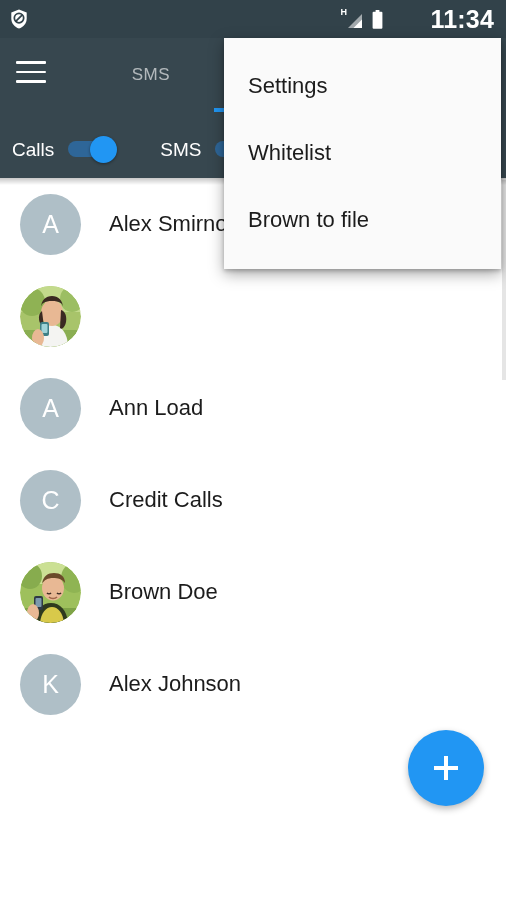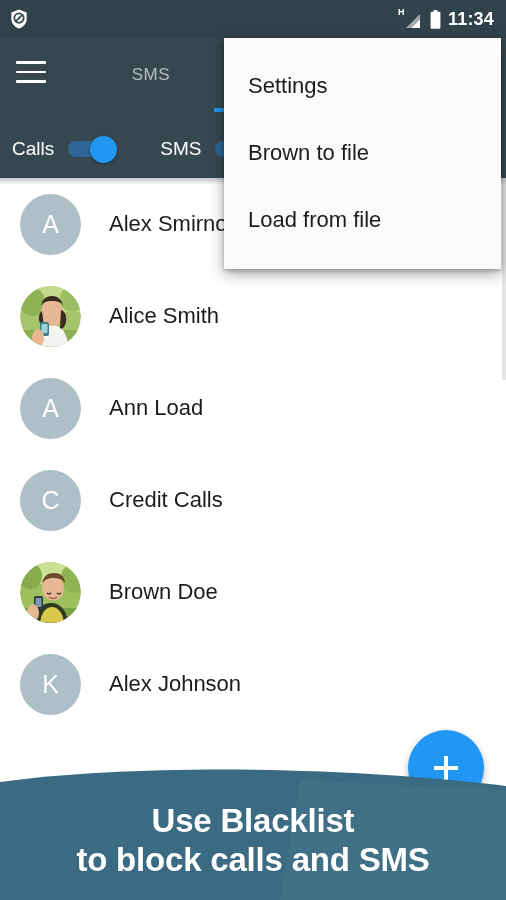--- a/index.html
+++ b/index.html
@@ -52,24 +52,25 @@
     color: #ffffff;
     font-weight: bold;
     line-height: 1;
   }
   .signal-tri { width: 22px; height: 16px; display: block; }
 
   .battery-icon { width: 11px; height: 19px; display: block; }
 
   .clock {
     color: #ffffff;
-    font-size: 18px;
+    font-size: 25px;
     font-weight: bold;
     letter-spacing: 0.2px;
     line-height: 1;
+    margin-left: 40px;
   }
 
   
   .app-bar {
     position: absolute;
     top: 38px; left: 0;
     width: 506px; height: 140px;
     background: #37474F;
     z-index: 10;
   }
@@ -137,20 +138,21 @@
   .toggle-row {
     position: absolute;
     top: 82px; left: 0;
     width: 506px; height: 58px;
     display: flex;
     align-items: center;
     padding-left: 12px;
   }
   .toggle-group {
     display: flex;
+    align-items: center;
     gap: 14px;
     margin-right: 42px;
   }
   .toggle-label {
     color: #ffffff;
     font-size: 19px;
     line-height: 1;
   }
   .switch {
     position: relative;
@@ -395,21 +397,20 @@
             <ellipse cx="32" cy="27" rx="11" ry="13" fill="#E8B894"></ellipse>
             <path d="M21 22c0-8 5-12 11-12s11 4 11 12c0-5-4-7-11-7s-11 2-11 7z" fill="#3B2A22"></path>
             <path d="M41 24c4 1 6 6 5 12-1 5-4 8-6 6z" fill="#3B2A22"></path>
             <path d="M22 25c-3 2-4 7-2 12 1 4 3 5 4 4z" fill="#3B2A22"></path>
             <rect x="20" y="36" width="9" height="14" rx="2" fill="#3D7F86"></rect>
             <rect x="21.5" y="38" width="6" height="9" rx="1" fill="#9FD3D8"></rect>
             <ellipse cx="18" cy="52" rx="6" ry="9" fill="#E8B894"></ellipse>
           </g>
         </svg>
       </div>
-      <div class="row-name">Alice Smith</div>
     </div>
 
     <div class="list-row">
       <div class="avatar letter">
         <span>A</span>
       </div>
       <div class="row-name">Ann Load</div>
     </div>
 
     <div class="list-row">
@@ -457,36 +458,26 @@
 
   </div>
 
   <div class="scroll-edge"></div>
 
   <div class="fab">
     <span class="plus-v"></span>
     <span class="plus-h"></span>
   </div>
 
-  <div class="banner">
-    <svg class="curve" viewBox="0 0 506 140" preserveAspectRatio="none" aria-hidden="true">
-      <path d="M0 22 C 150 2, 360 8, 506 26 L506 140 L0 140 Z" fill="#3A6B82"></path>
-      <path d="M300 20 L506 30 L506 140 L280 140 Z" fill="#ffffff" opacity="0.035"></path>
-    </svg>
-    <div class="banner-text">
-      <div>Use Blacklist</div>
-      <div>to block calls and SMS</div>
-    </div>
-  </div>
 
   <div class="menu">
     <div class="menu-item">
       <span>Settings</span>
     </div>
     <div class="menu-item">
+      <span>Whitelist</span>
+    </div>
+    <div class="menu-item">
       <span>Brown to file</span>
     </div>
-    <div class="menu-item">
-      <span>Load from file</span>
-    </div>
   </div>
 
 </div>
 
 </body></html>

